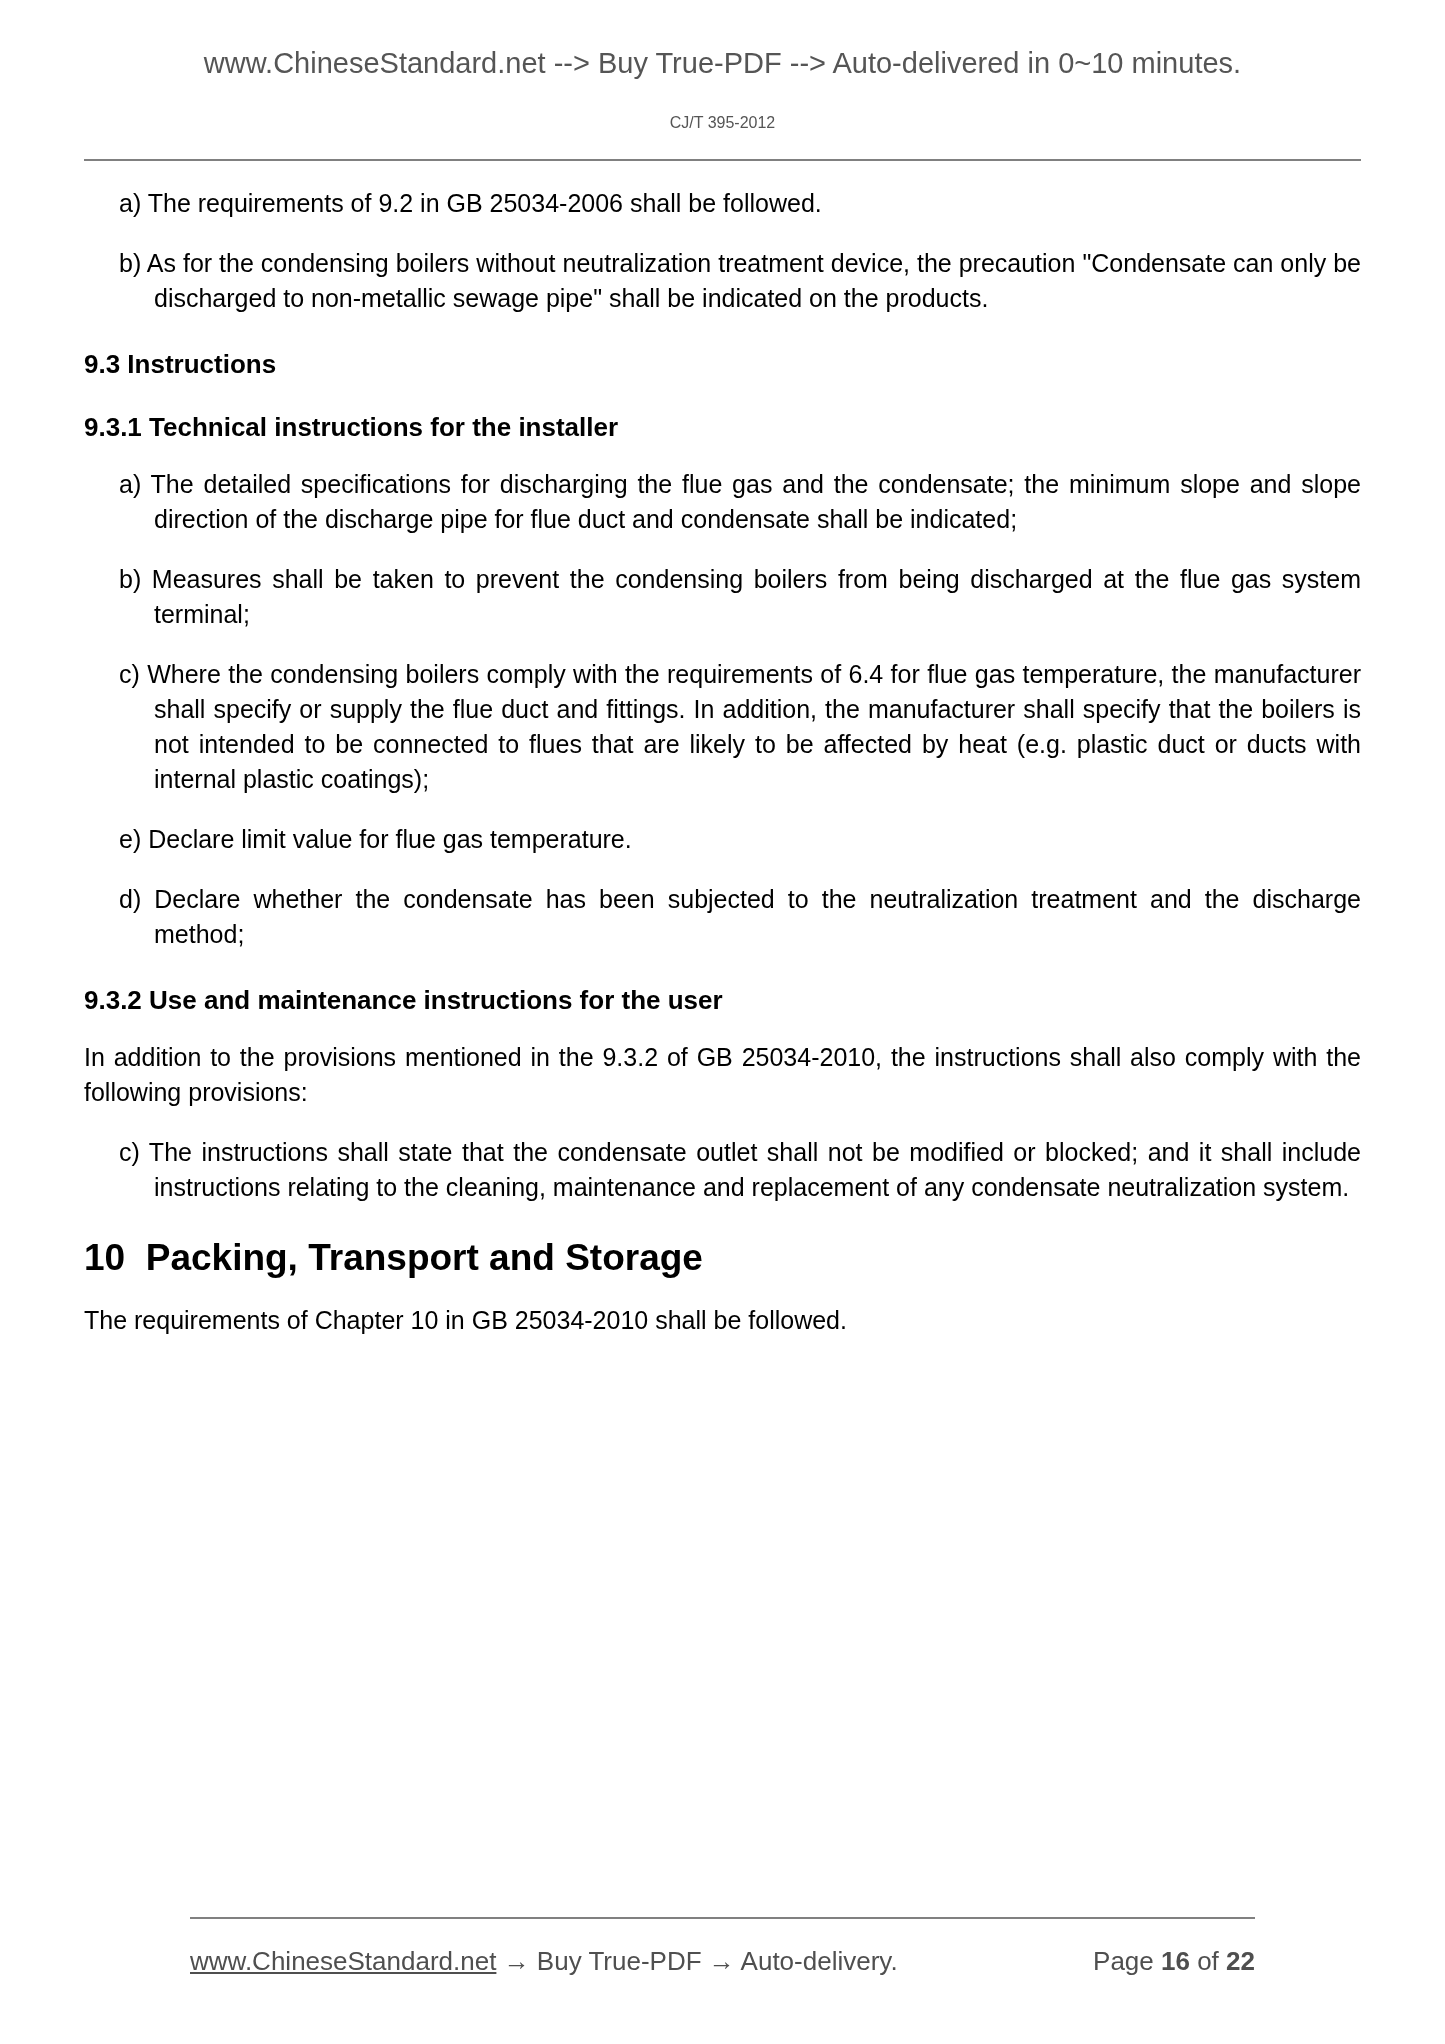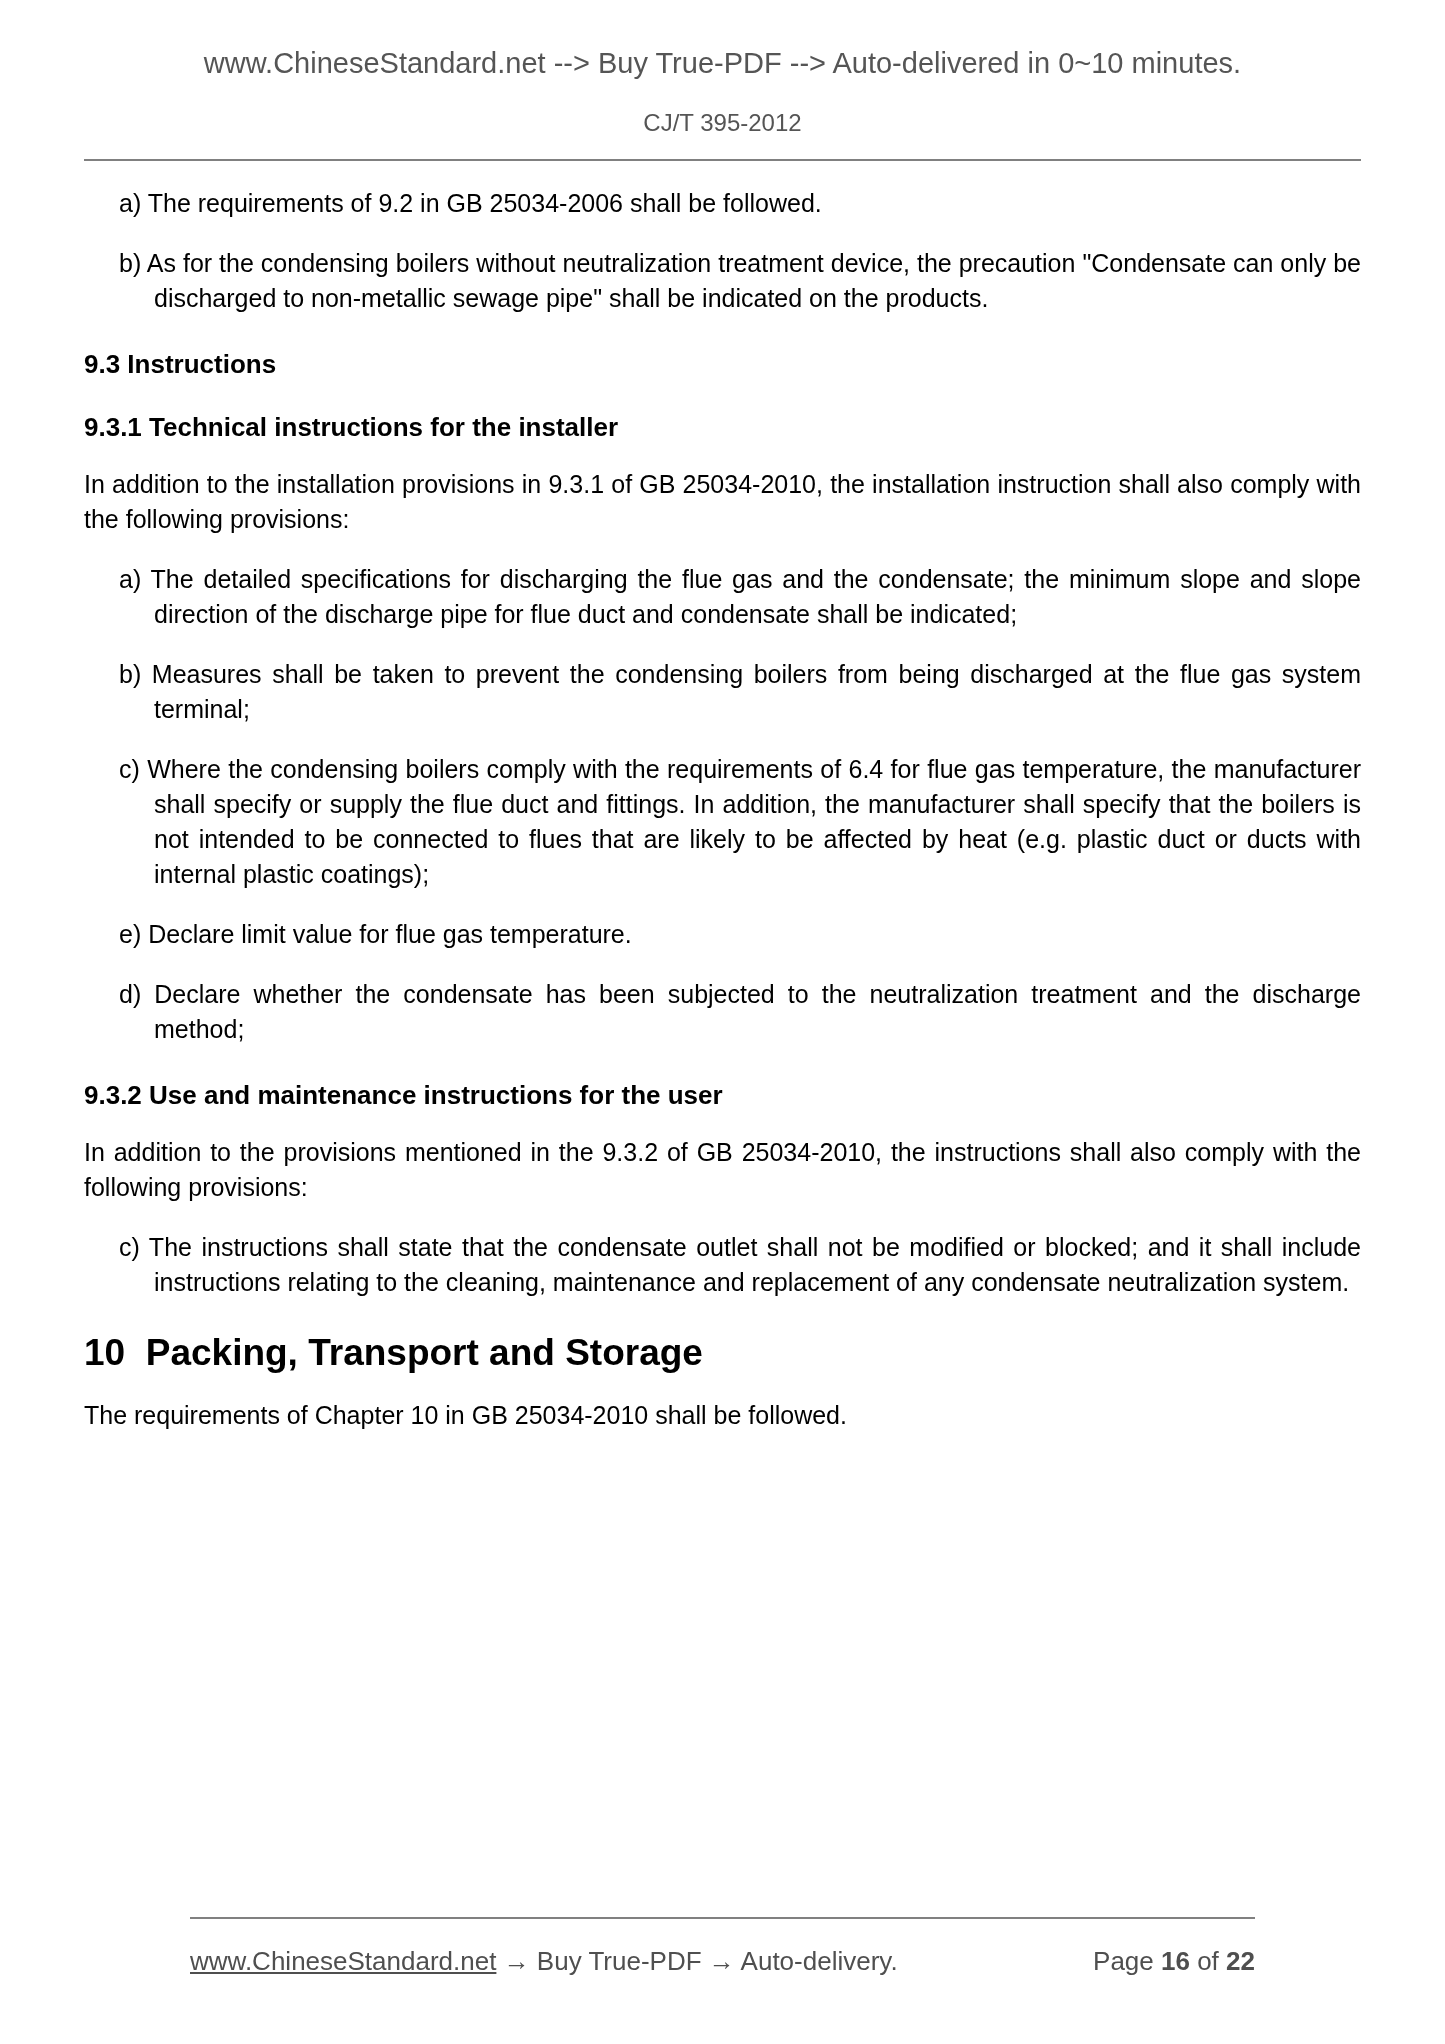--- a/index.html
+++ b/index.html
@@ -22,21 +22,21 @@
     text-align: center;
     font-size: 29px;
     line-height: 36px;
     color: #555555;
     white-space: nowrap;
   }
   .doc-number {
     position: absolute;
     top: 97px; left: 0; right: 0;
     text-align: center;
-    font-size: 24px;
+    font-size: 16px;
     line-height: 28px;
     color: #555555;
   }
   .header-rule {
     margin-top: 147px;
     border-top: 2px solid #808080;
     height: 0;
   }
   
   .content { font-size: 25px; line-height: 35px; }
@@ -94,21 +94,20 @@
 
   <div class="header-line">www.ChineseStandard.net --&gt; Buy True-PDF --&gt; Auto-delivered in 0~10 minutes.</div>
   <div class="doc-number">CJ/T 395-2012</div>
   <div class="header-rule"></div>
 
   <div class="content">
     <div class="li">a) The requirements of 9.2 in GB 25034-2006 shall be followed.</div>
     <div class="li">b) As for the condensing boilers without neutralization treatment device, the precaution "Condensate can only be discharged to non-metallic sewage pipe" shall be indicated on the products.</div>
     <div class="h3">9.3 Instructions</div>
     <div class="h4">9.3.1 Technical instructions for the installer</div>
-    <div class="para">In addition to the installation provisions in 9.3.1 of GB 25034-2010, the installation instruction shall also comply with the following provisions:</div>
     <div class="li">a) The detailed specifications for discharging the flue gas and the condensate; the minimum slope and slope direction of the discharge pipe for flue duct and condensate shall be indicated;</div>
     <div class="li">b) Measures shall be taken to prevent the condensing boilers from being discharged at the flue gas system terminal;</div>
     <div class="li">c) Where the condensing boilers comply with the requirements of 6.4 for flue gas temperature, the manufacturer shall specify or supply the flue duct and fittings. In addition, the manufacturer shall specify that the boilers is not intended to be connected to flues that are likely to be affected by heat (e.g. plastic duct or ducts with internal plastic coatings);</div>
     <div class="li">e) Declare limit value for flue gas temperature.</div>
     <div class="li">d) Declare whether the condensate has been subjected to the neutralization treatment and the discharge method;</div>
     <div class="h4">9.3.2 Use and maintenance instructions for the user</div>
     <div class="para">In addition to the provisions mentioned in the 9.3.2 of GB 25034-2010, the instructions shall also comply with the following provisions:</div>
     <div class="li">c) The instructions shall state that the condensate outlet shall not be modified or blocked; and it shall include instructions relating to the cleaning, maintenance and replacement of any condensate neutralization system.</div>
     <div class="h2">10  Packing, Transport and Storage</div>
     <div class="para">The requirements of Chapter 10 in GB 25034-2010 shall be followed.</div>

